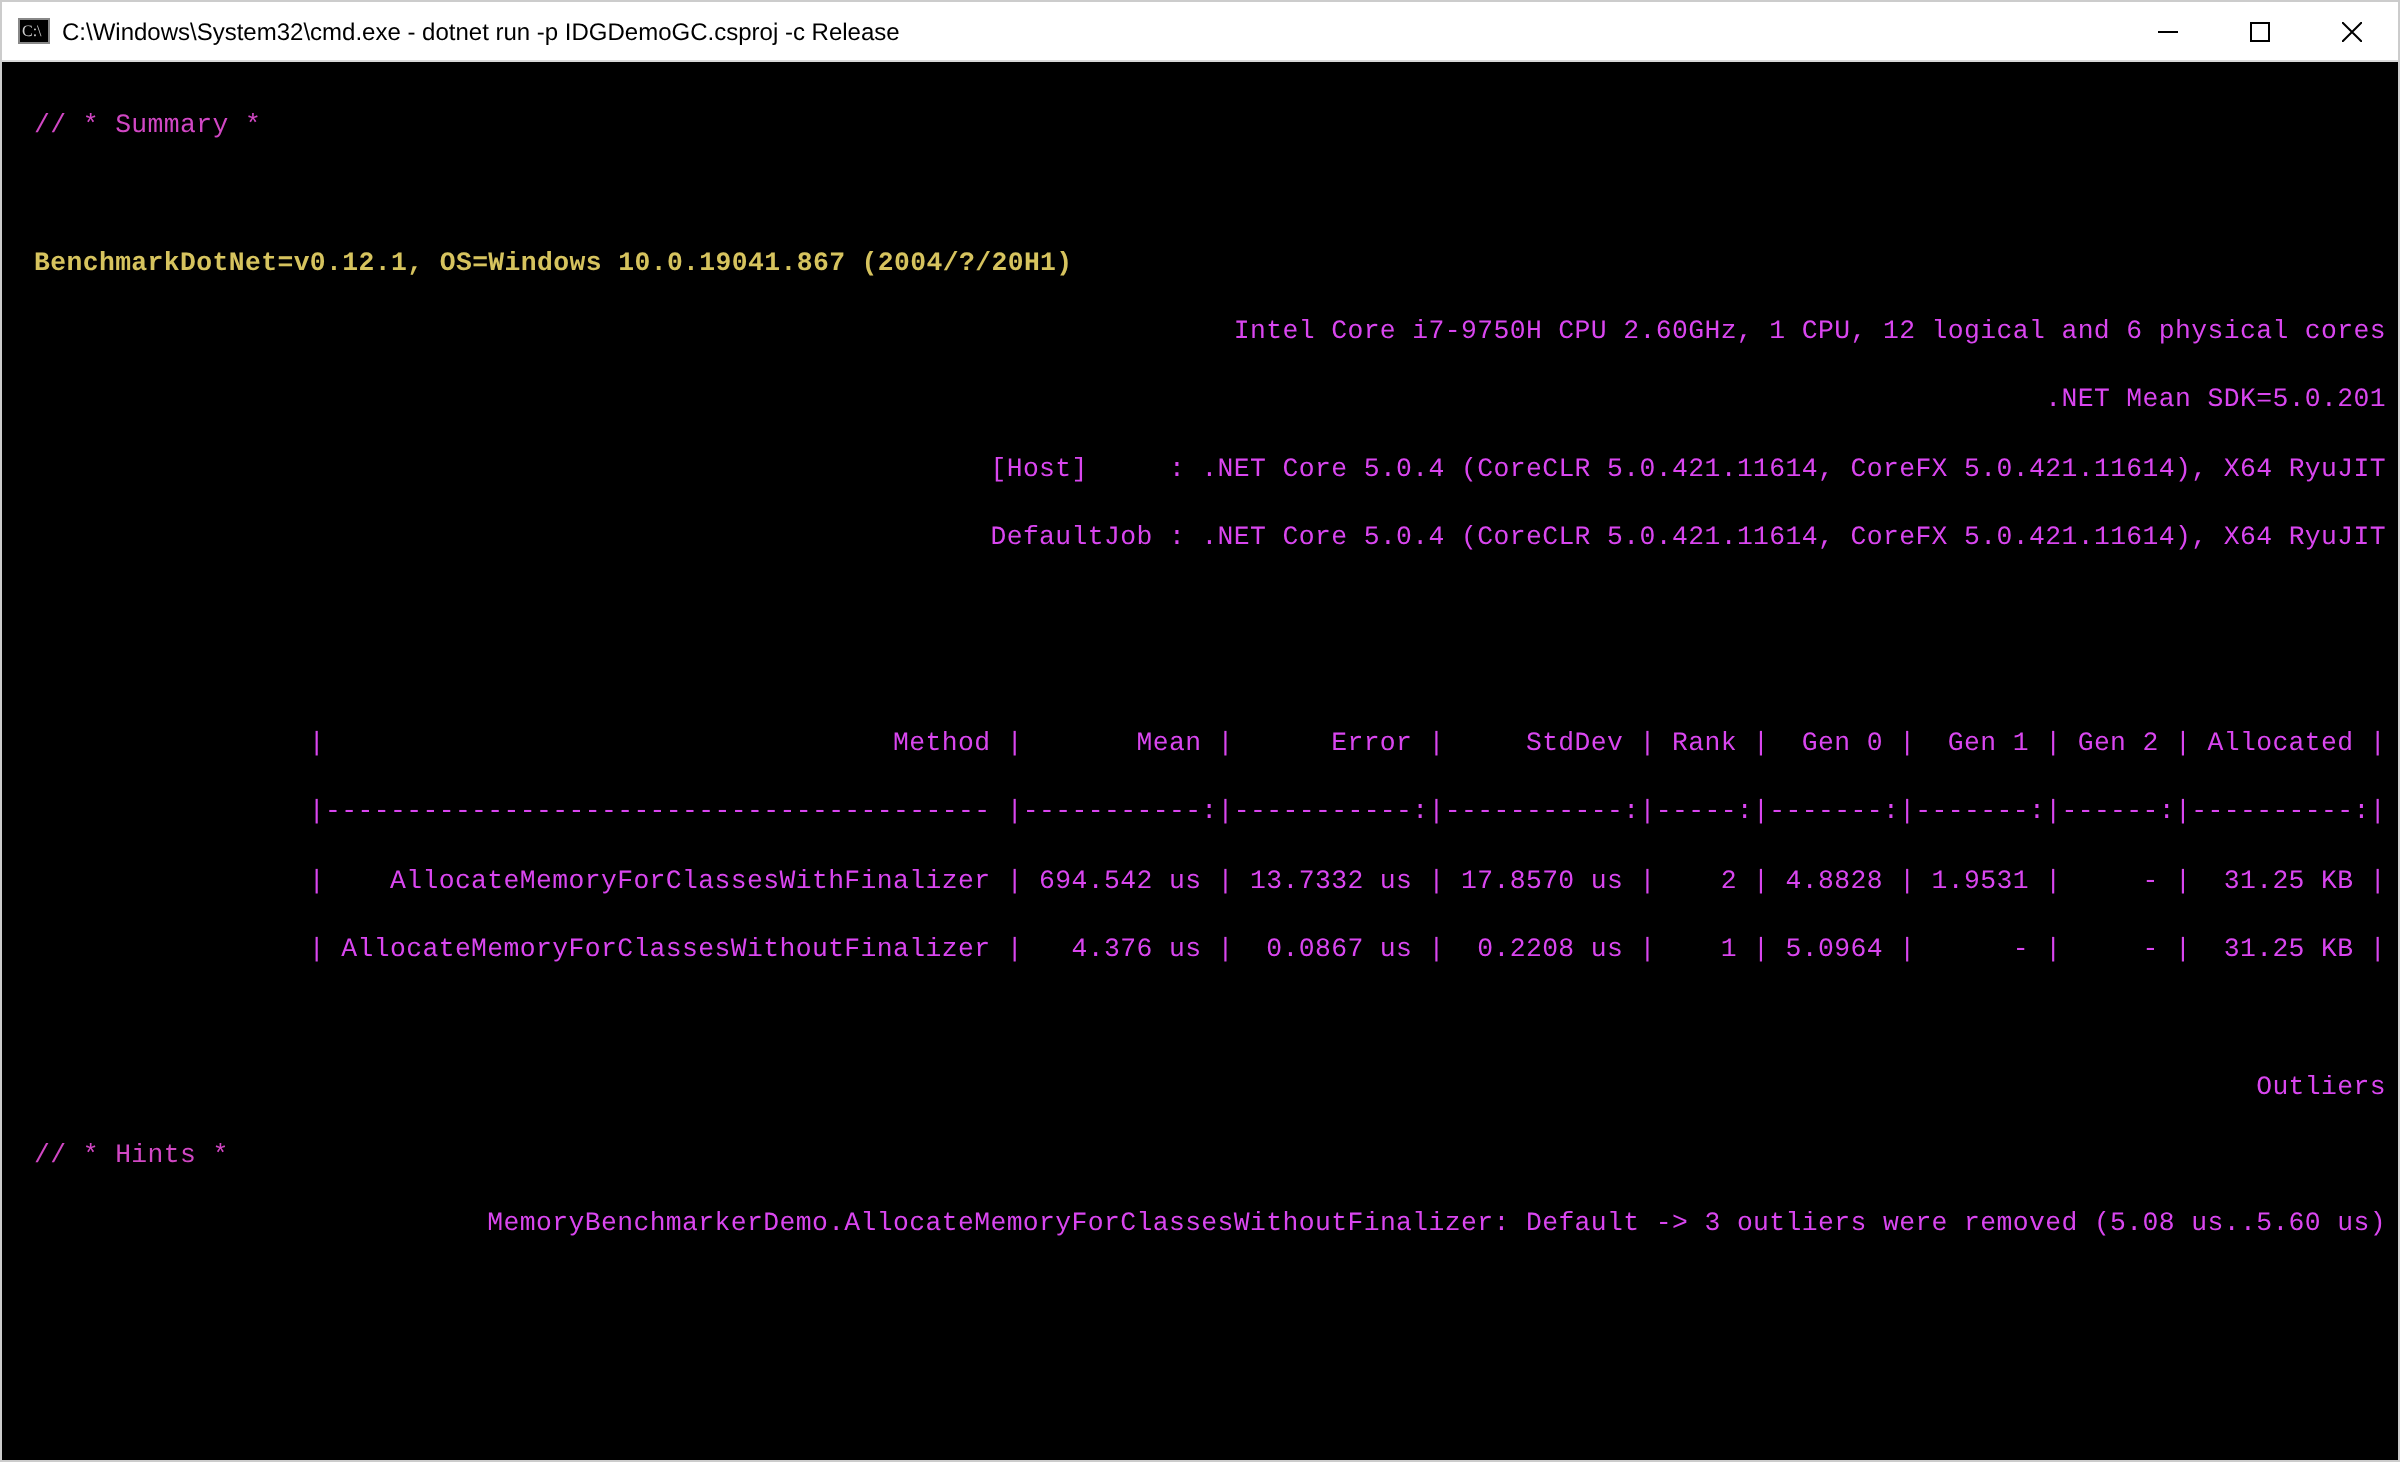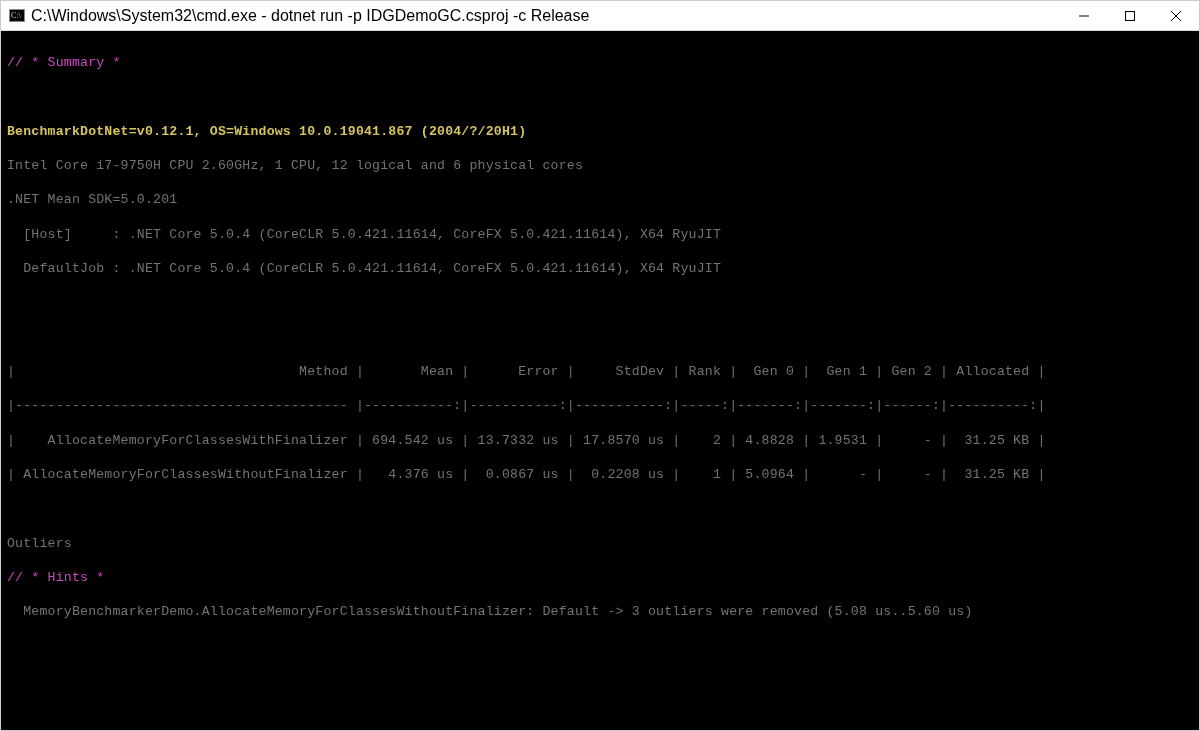--- a/index.html
+++ b/index.html
@@ -25,48 +25,48 @@
     .titlebar .app-icon {
       width: 16px; height: 16px;
       margin: 0 6px 0 8px;
       display: inline-flex;
       align-items: center;
       justify-content: center;
     }
     .titlebar .title {
       flex: 1;
       font-family: "Segoe UI", Tahoma, sans-serif;
-      font-size: 16px;
+      font-size: 12px;
       color: #000;
       white-space: nowrap;
       overflow: hidden;
     }
     .win-btns { display: flex; }
     .win-btn {
       width: 46px; height: 30px;
       display: flex;
       align-items: center;
       justify-content: center;
       color: #000;
     }
     .win-btn svg { stroke: #000; stroke-width: 1; fill: none; }
     .terminal {
       flex: 1;
       background: #000;
       color: #56cdc7;
-      padding: 6px 6px 6px 6px;
+      padding: 6px 6px 6px 16px;
       line-height: 1.30;
       white-space: pre;
       overflow: hidden;
       font-size: 13.2px;
       letter-spacing: 0.2px;
     }
     .mag { color: #d147c4; }
     .yel { color: #d6c35e; font-weight: bold; }
-    .cyan { color: #737373; }
+    .cyan { color: #d946ef; text-align: right; }
     .row { display: block; }
   </style>
 </head>
 <body>
 
 <div class="titlebar">
   <span class="app-icon">
     <svg width="16" height="16" viewBox="0 0 16 16">
         <rect x="0.5" y="1.5" width="15" height="12" fill="#000" stroke="#888"></rect>
         <text x="2" y="10" font-size="8" fill="#ccc" font-family="Consolas">C:\</text>

